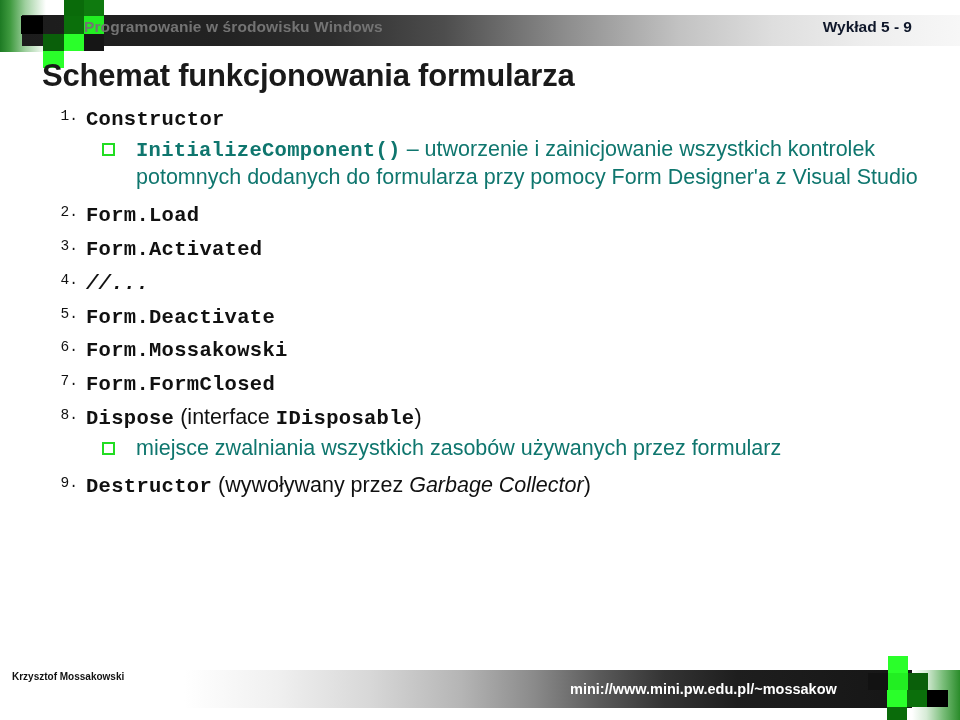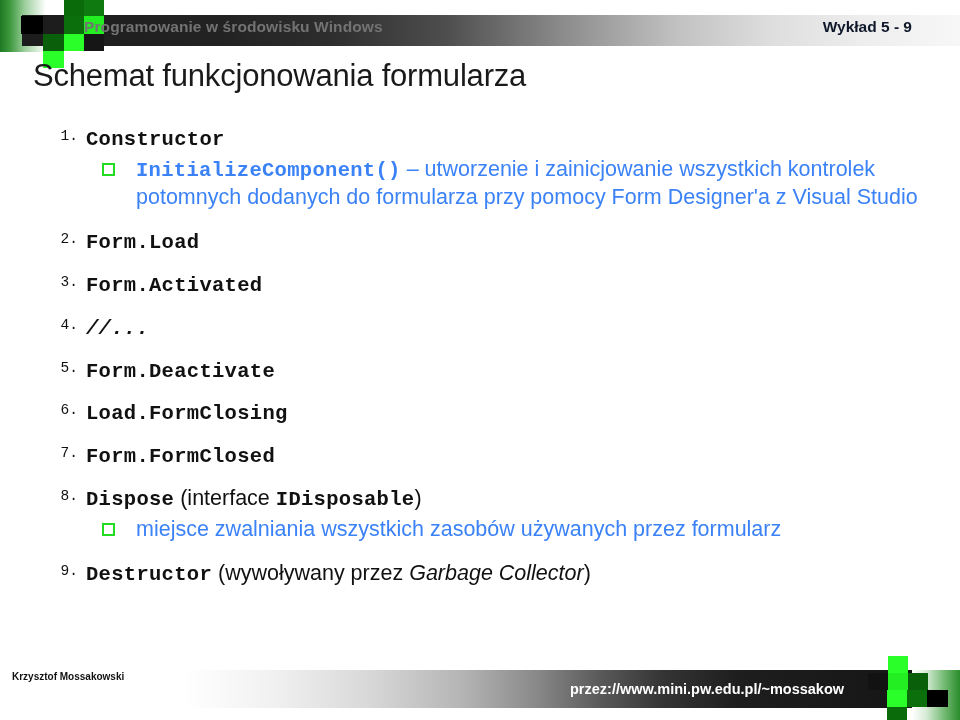--- a/index.html
+++ b/index.html
@@ -46,37 +46,37 @@
     font-size:15.5px; font-weight:bold; color:#0f172a;
     white-space:nowrap;
     font-family:"Liberation Sans", sans-serif;
   }
 
   
   .sq { position:absolute; }
 
   
   #page-title {
-    position:absolute; left:33px; top:58px;
-    font-size:31px; font-weight:normal; color:#1a1a1a;
+    position:absolute; left:42px; top:58px;
+    font-size:31px; font-weight:bold; color:#1a1a1a;
     letter-spacing:-.2px; white-space:nowrap;
     font-family:"Liberation Sans", sans-serif;
   }
 
   
   #body { position:absolute; left:0; top:108px; width:960px; }
 
   .li { position:relative; padding-left:86px; }
   .li-num {
     position:absolute; left:52px; top:0;
     width:26px; text-align:right;
     font-family:"Liberation Mono", monospace;
     font-size:14.5px; color:#111111;
   }
-  .li-body { font-size:21.5px; color:#111111; line-height:1.02;margin-top:20px; }
+  .li-body { font-size:21.5px; color:#111111; line-height:1.02; }
 
   .mono {
     font-family:"Liberation Mono", monospace;
     font-weight:bold;
     font-size:20.5px;
     letter-spacing:.3px;
   }
   .mono-i {
     font-family:"Liberation Mono", monospace;
     font-weight:bold; font-style:italic;
@@ -94,21 +94,21 @@
   
   .sub { position:relative; padding-left:50px; margin-top:5px; }
   .sub-bullet {
     position:absolute; left:16px; top:7px;
     width:13px; height:13px;
     border:2px solid #22dd22;
     background:#ffffff;
   }
   .sub-text {
     font-family:"Liberation Sans", sans-serif;
-    font-size:21.5px; color:#3b82f6; line-height:1.26;
+    font-size:21.5px; color:#0f766e; line-height:1.26;
   }
 
   
   .gap-1 { margin-top:0px;  }
   .gap-s { margin-top:11px; }
   .gap-m { margin-top:13px; }
 
   
   #footer { position:absolute; left:0; bottom:0; width:960px; height:64px; }
 
@@ -212,21 +212,21 @@
     <div class="li gap-s">
       <span class="li-num">5.</span>
       <div class="li-body">
         <span class="mono">Form.Deactivate</span>
       </div>
     </div>
 
     <div class="li gap-s">
       <span class="li-num">6.</span>
       <div class="li-body">
-        <span class="mono">Load.FormClosing</span>
+        <span class="mono">Form.Mossakowski</span>
       </div>
     </div>
 
     <div class="li gap-s">
       <span class="li-num">7.</span>
       <div class="li-body">
         <span class="mono">Form.FormClosed</span>
       </div>
     </div>
 
@@ -260,16 +260,16 @@
       <div class="sq" style="right:32px; top:17px; width:20px; height:17px; background:#0a5f0a;"></div>
       <div class="sq" style="right:52px; top:17px; width:20px; height:17px; background:#22ee22;"></div>
       <div class="sq" style="right:72px; top:17px; width:20px; height:17px; background:#121212;"></div>
       <div class="sq" style="right:12px; top:34px; width:21px; height:17px; background:#000000;"></div>
       <div class="sq" style="right:33px; top:34px; width:20px; height:17px; background:#0b6f0b;"></div>
       <div class="sq" style="right:53px; top:34px; width:20px; height:17px; background:#2aff2a;"></div>
       <div class="sq" style="right:53px; top:51px; width:20px; height:13px; background:#0a6b0a;"></div>
     </div>
 
     <div class="ftr-name">Krzysztof Mossakowski</div>
-    <div class="ftr-url">przez://www.mini.pw.edu.pl/~mossakow</div>
+    <div class="ftr-url">mini://www.mini.pw.edu.pl/~mossakow</div>
   </div>
 
 </div>
 
 </body></html>

